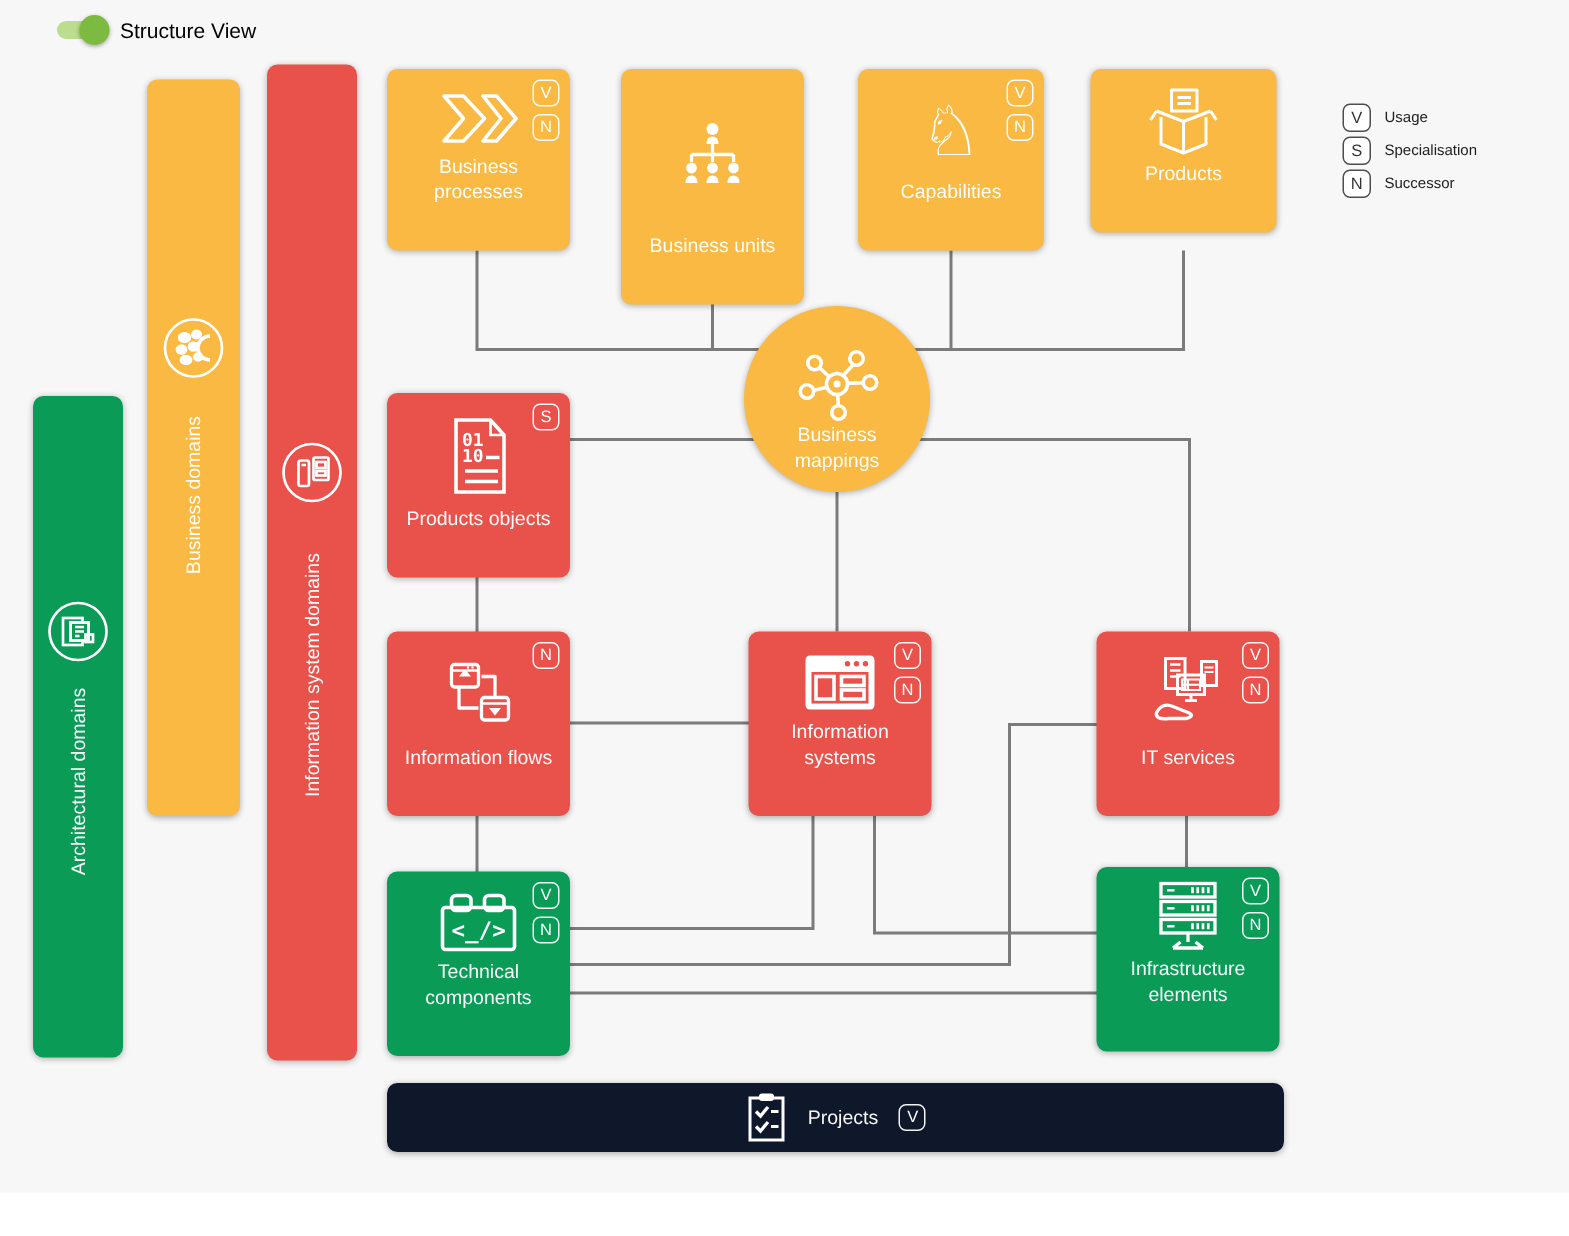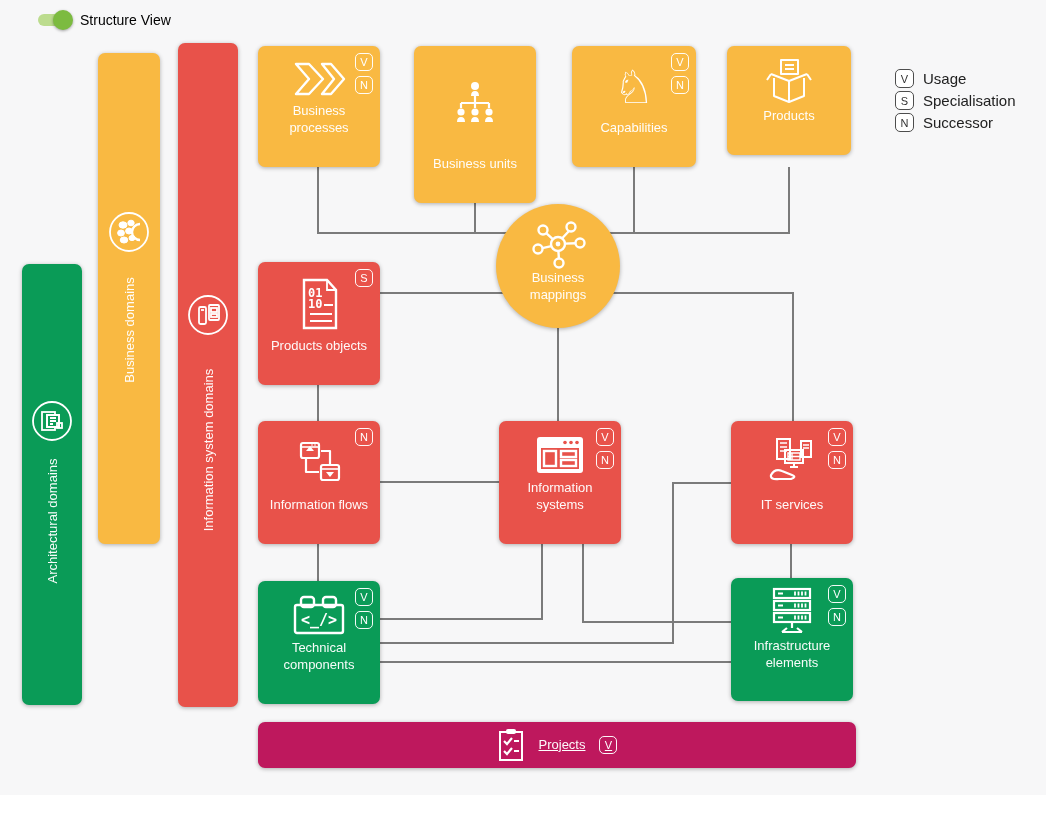--- a/index.html
+++ b/index.html
@@ -14,43 +14,43 @@
   .toggle { position:absolute; left:38px; top:13px; width:32px; height:14px; cursor:pointer; z-index:3; }
   .toggle-track { position:absolute; left:0; top:1px; width:32px; height:12px; border-radius:7px; background:#BCDC8E; }
   .toggle-knob { position:absolute; right:-3px; top:-3px; width:20px; height:20px; border-radius:50%; background:#7CBB40; box-shadow:0 1px 3px rgba(0,0,0,.35); }
   .toggle-label { position:absolute; left:80px; top:12px; font-size:14px; color:#000000; z-index:3; }
 
   
   .legend { position:absolute; left:895px; top:69px; display:flex; flex-direction:column; gap:3px; z-index:3; }
   .legend-row { display:flex; align-items:center; gap:9px; height:19px; }
   .legend-badge { width:19px; height:19px; border:1.5px solid #4d4d4d; border-radius:5px; background:#fff; color:#333;
                   display:flex; align-items:center; justify-content:center; font-size:11px; }
-  .legend-label { font-size:15px; color:#212121; }
+  .legend-label { font-size:10px; color:#212121; }
 
   
   .domain { position:absolute; width:60px; border-radius:7px; box-shadow:0 1px 4px rgba(0,0,0,.3); color:#fff; z-index:1; }
   .domain-icon { position:absolute; left:50%; transform:translate(-50%,-50%); }
   .vlabel { position:absolute; left:50%; writing-mode:vertical-rl; transform:translate(-50%,-50%) rotate(180deg);
             font-size:13px; white-space:nowrap; color:rgba(255,255,255,.97); }
 
   
   .node { position:absolute; border-radius:7px; box-shadow:0 1px 4px rgba(0,0,0,.3); display:flex; flex-direction:column;
           color:#fff; z-index:2; cursor:pointer; }
   .node .icon-area { flex:1; display:flex; align-items:center; justify-content:center; padding-top:8px; }
   .node .node-label { text-align:center; font-size:13px; line-height:1.3; padding:0 6px 30px; color:rgba(255,255,255,.97); }
   .badges { position:absolute; top:7px; right:7px; display:flex; flex-direction:column; gap:5px; }
   .badge { width:18px; height:18px; border:1.5px solid rgba(255,255,255,.95); border-radius:5px; color:#fff;
            display:flex; align-items:center; justify-content:center; font-size:11px; background:transparent; }
 
   .yellow { background:#F9B942; }
   .red    { background:#E8524A; }
   .green  { background:#0A9B57; }
-  .blue   { background:#be185d;text-decoration:underline; }
-
-  .circle-node { border-radius:50%; }
+  .blue   { background:#0f172a; }
+
+  .circle-node { border-radius:50%; justify-content:center; }
   .circle-node .icon-area { flex:0; padding-top:14px; }
   .circle-node .node-label { padding-bottom:0; }
 
   .projects-node { flex-direction:row; align-items:center; justify-content:center; gap:14px; }
   .projects-node .node-label { padding:0; }
   .projects-node .badge { position:static; }
 
   svg.ic { display:block; }
   svg.ic text { font-family:"DejaVu Sans Mono","Liberation Mono",monospace; }
   .knight-glyph { font-size:46px; line-height:1; color:#fff; font-family:"DejaVu Sans", sans-serif; }

